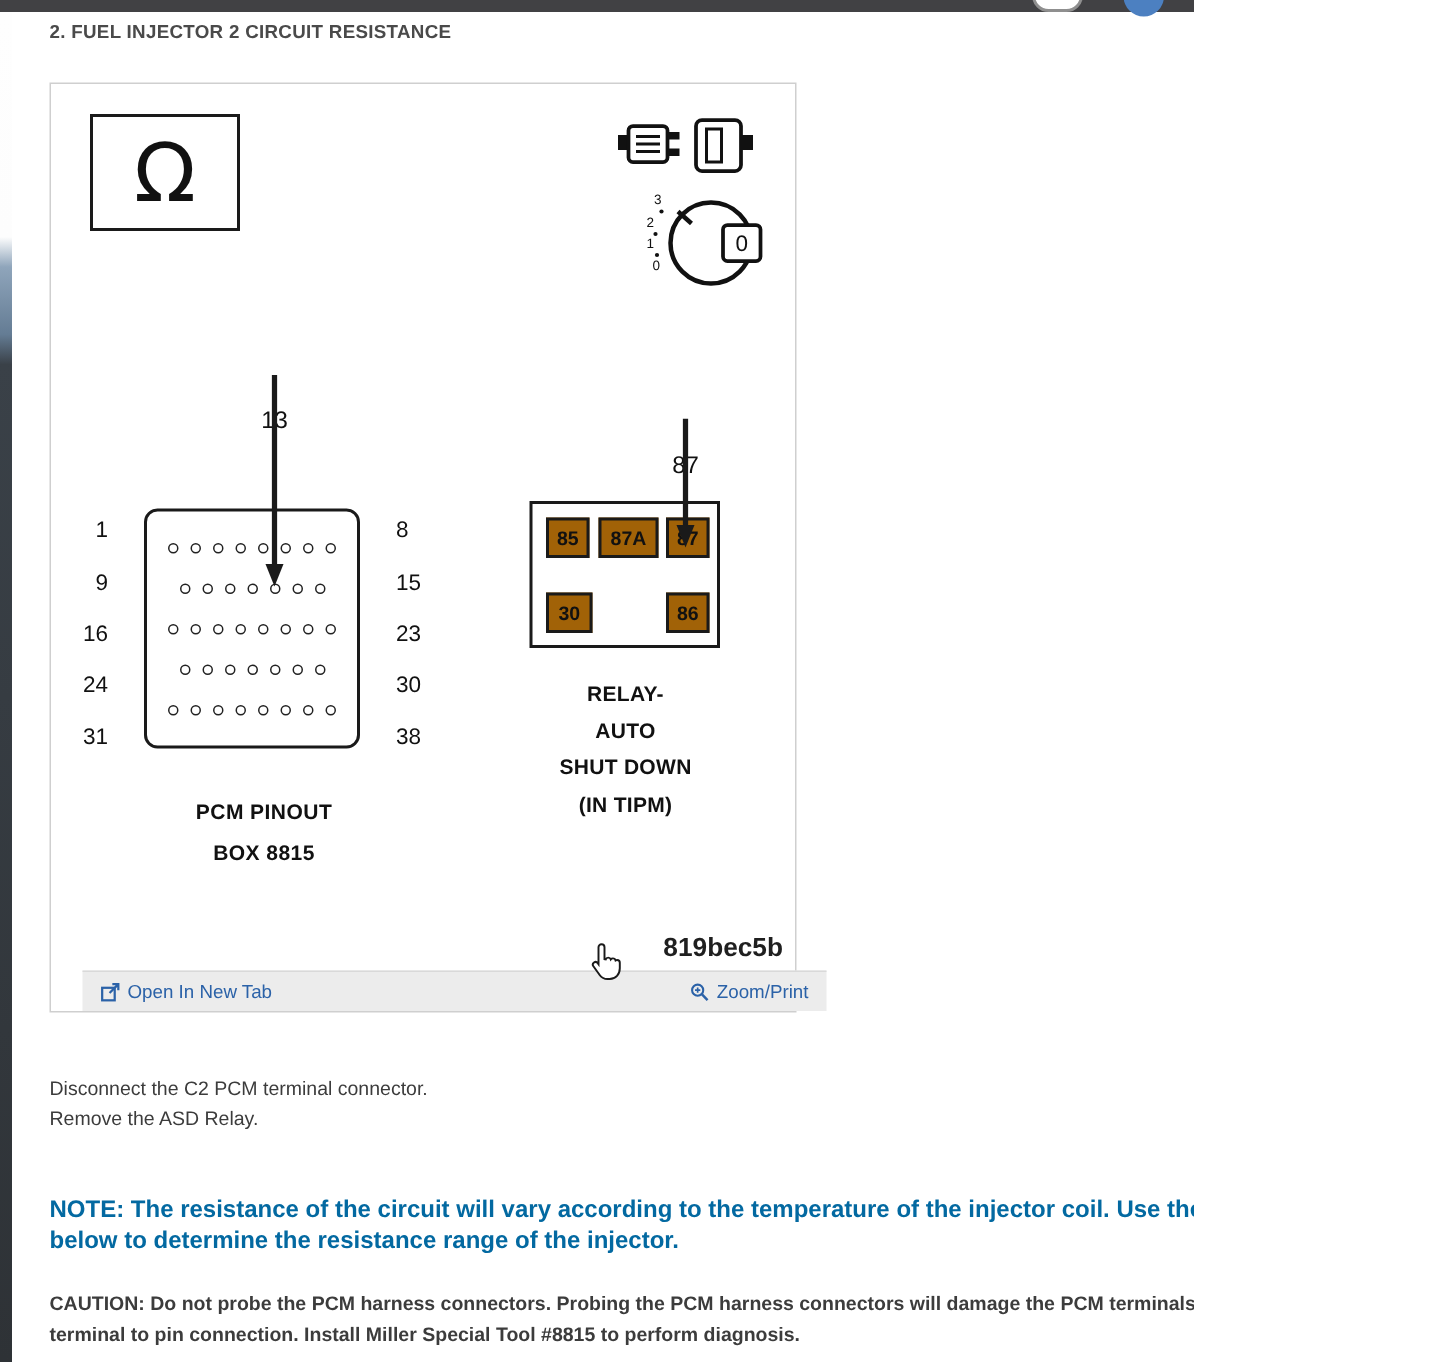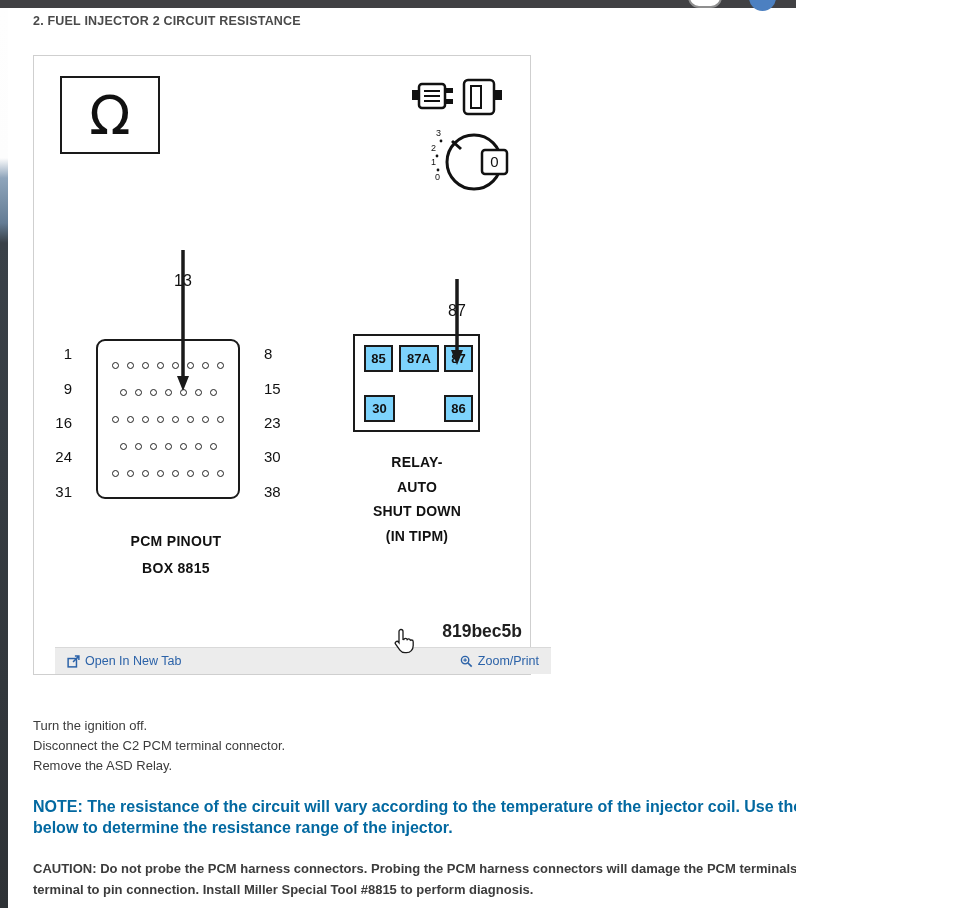--- a/index.html
+++ b/index.html
@@ -44,21 +44,21 @@
   .pin { width:7px; height:7px; border:1.5px solid #222; border-radius:50%; background:#fff; display:inline-block; }
   .pin-label { position:absolute; font-size:15px; color:#111; width:30px; }
   .pl { left:8px; text-align:right; }
   .pr { left:230px; text-align:left; }
 
   .pcm-caption { position:absolute; left:64px; top:472px; width:156px; text-align:center;
                  font-weight:bold; font-size:14px; color:#111; line-height:27px; letter-spacing:.3px; }
 
   .relay-box { position:absolute; left:319px; top:278px; width:127px; height:98px; border:2.5px solid #1a1a1a; background:#fff; }
   .terminal { position:absolute; height:27px; border:2px solid #1a1a1a; display:flex; align-items:center;
-              justify-content:center; font-size:13px; font-weight:600; color:#111; background:#7dd3fc;text-align:right; }
+              justify-content:center; font-size:13px; font-weight:600; color:#111; background:#a16207;text-align:right; }
   .relay-caption { position:absolute; left:319px; top:394px; width:128px; text-align:center;
                    font-weight:bold; font-size:14px; color:#111; line-height:24.5px; letter-spacing:.2px; }
 
   .fig-code { position:absolute; left:340px; top:565px; width:148px; text-align:right;
               font-size:17.5px; font-weight:600; color:#1f1f1f; }
   .hand-cursor { position:absolute; left:360px; top:572px; z-index:8; }
 
   .fig-footer { position:absolute; left:0; bottom:0; width:100%; height:27px; background:#ececec;
                 border-top:1px solid #d9d9d9; display:flex; justify-content:space-between; align-items:center;
                 padding:0 12px;margin-left:21px; }
@@ -233,21 +233,20 @@
           <line x1="8.6" y1="8.6" x2="12.6" y2="12.6" stroke="#2b62a8" stroke-width="1.8"></line>
           <line x1="3.6" y1="5.5" x2="7.4" y2="5.5" stroke="#2b62a8" stroke-width="1.2"></line>
           <line x1="5.5" y1="3.6" x2="5.5" y2="7.4" stroke="#2b62a8" stroke-width="1.2"></line>
         </svg>
         <span>Zoom/Print</span>
       </a>
     </div>
   </div>
 
   <div class="steps">
-    <div>Turn the ignition off.</div>
     <div>Disconnect the C2 PCM terminal connector.</div>
     <div>Remove the ASD Relay.</div>
   </div>
 
   <p class="note-para">NOTE: The resistance of the circuit will vary according to the temperature of the injector coil. Use the table below to determine the resistance range of the injector.</p>
   <p class="caution-para">CAUTION: Do not probe the PCM harness connectors. Probing the PCM harness connectors will damage the PCM terminals resulting in poor terminal to pin connection. Install Miller Special Tool #8815 to perform diagnosis.</p>
 
   <div class="scroll-track">
     <div class="scroll-thumb"></div>
   </div>

